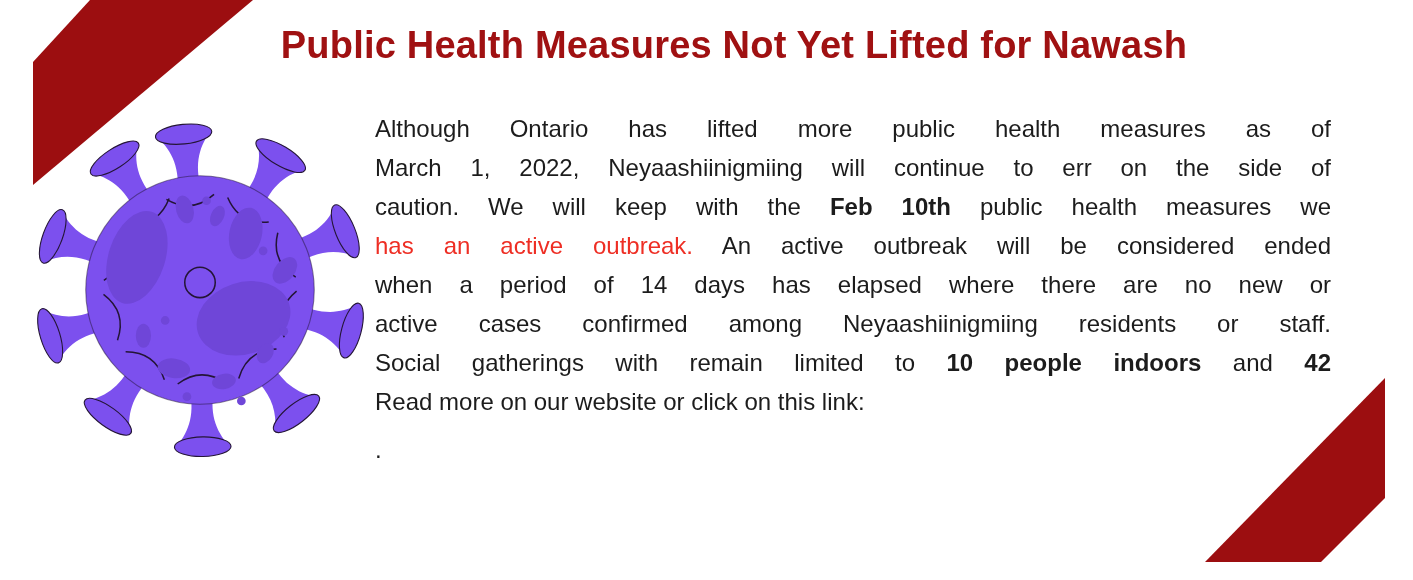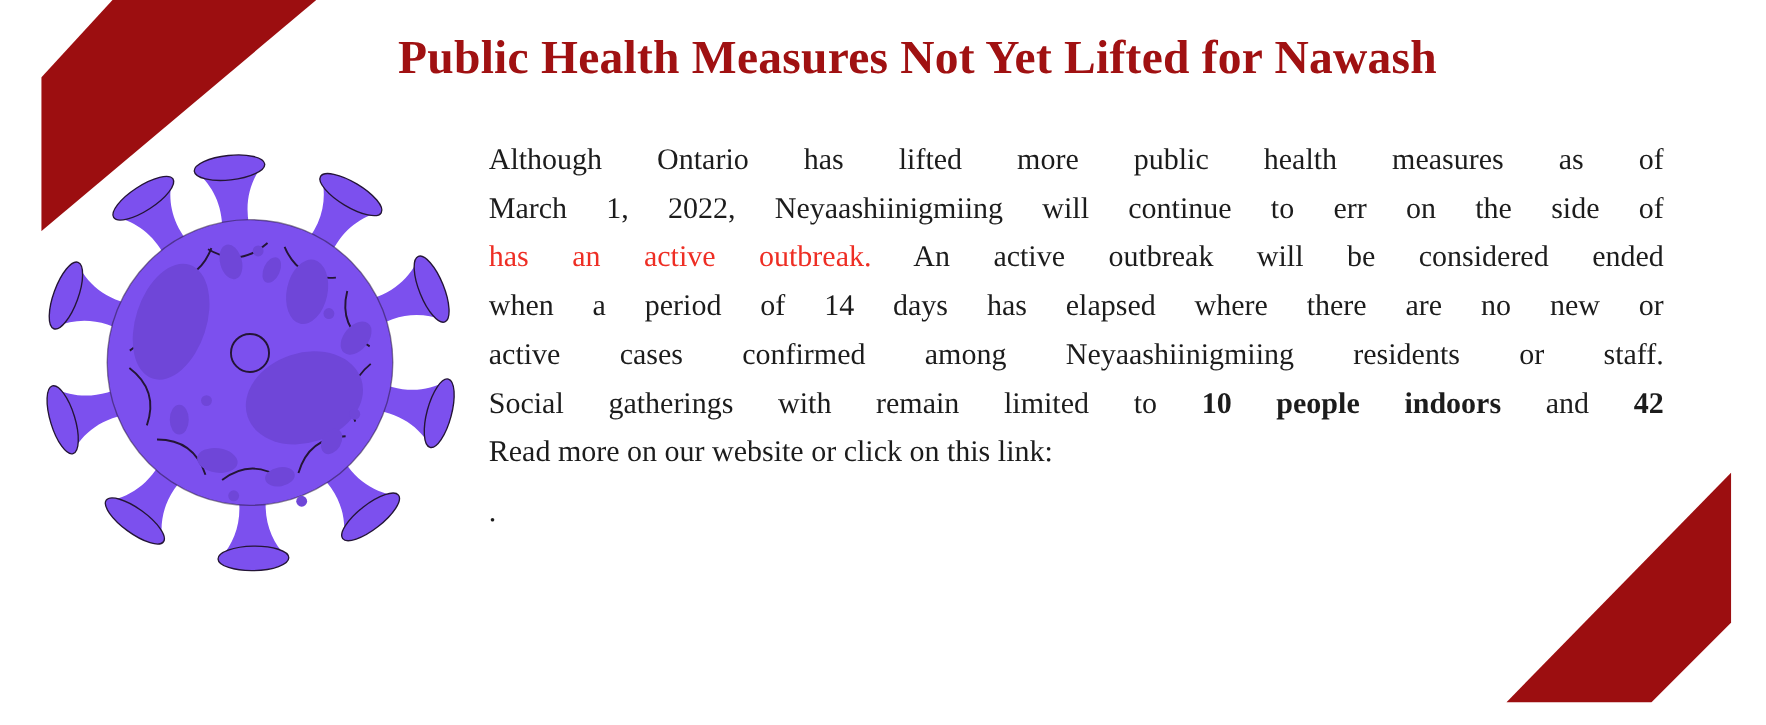--- a/index.html
+++ b/index.html
@@ -1,21 +1,21 @@
 <!DOCTYPE html>
 <html style="--background: #ffffff; --accent-dark-red: #9c0e10; --title-red: #a01112; --alert-red: #ee2e24; --link-blue: #5a6fe8; --body-text: #1c1c1c; --virus-purple: #7c50ee; --virus-blob-purple: #6f46d8; --virus-outline: #241536;"><head>
 <meta charset="utf-8">
 <style>
   html,body { margin:0; padding:0; background:#ffffff; }
   .canvas {
     position:relative;
     width:1413px; height:580px;
     background:var(--background,#ffffff);
     overflow:hidden;
-    font-family:Liberation Serif, serif;
+    font-family:Liberation Sans, sans-serif;
   }
   
   .ribbon { position:absolute; background:var(--accent-dark-red,#9c0e10); }
   .ribbon.tl {
     left:0; top:0; width:260px; height:190px;
     clip-path:polygon(90px 0px, 253px 0px, 33px 185px, 33px 62px);
   }
   .ribbon.br {
     left:1180px; top:360px; width:233px; height:220px;
     clip-path:polygon(205px 18px, 205px 138px, 141px 202px, 25px 202px);
@@ -31,21 +31,21 @@
   .virus { position:absolute; left:15px; top:105px; width:370px; height:370px; }
   .vp { fill:var(--virus-purple,#7c50ee); }
   .vp-s { fill:var(--virus-purple,#7c50ee); stroke:var(--virus-outline,#241536); stroke-width:1; }
   .vb { fill:var(--virus-blob-purple,#6f46d8); }
   .vo { fill:none; stroke:var(--virus-outline,#241536); stroke-width:1.4; }
   
   .content {
     position:absolute; left:375px; top:109px; width:956px;
     font-size:24px; color:var(--body-text,#1c1c1c);
   }
-  .line { height:39px; line-height:39px; overflow:hidden;margin-left:16px; }
+  .line { height:39px; line-height:39px; overflow:hidden; }
   .line.j { text-align:justify; text-align-last:justify; }
   .b { font-weight:700; }
   .red { color:var(--alert-red,#ee2e24); }
   .link {
     color:var(--link-blue,#5a6fe8);
     text-decoration:underline;
     text-decoration-thickness:2px;
     text-underline-offset:5px;
     cursor:pointer;
   }
@@ -110,20 +110,21 @@
     <circle class="vb" cx="208" cy="272" r="4"></circle>
     <circle class="vb" cx="247" cy="208" r="4"></circle>
     <circle class="vb" cx="158" cy="268" r="4"></circle>
     <circle class="vo" cx="170" cy="163" r="14"></circle>
   </svg>
 
   <div class="content">
     <div id="body-lines">
         <div class="line j"><span>Although Ontario has lifted more public health measures as of</span></div>
         <div class="line j"><span>March 1, 2022, Neyaashiinigmiing will continue to err on the side of</span></div>
+        <div class="line j"><span>caution. We will keep with the </span><span class="b">Feb 10th</span><span> public health measures we</span></div>
         <div class="line j"><span class="red">has an active outbreak.</span><span> An active outbreak will be considered ended</span></div>
         <div class="line j"><span>when a period of 14 days has elapsed where there are no new or</span></div>
         <div class="line j"><span>active cases confirmed among Neyaashiinigmiing residents or staff.</span></div>
         <div class="line j"><span>Social gatherings with remain limited to </span><span class="b">10 people indoors</span><span> and </span><span class="b">42</span></div>
         <div class="line"><span>Read more on our website or click on this link:</span></div>
       </div>
     <div class="line period">.</div>
   </div>
 
 </div>

